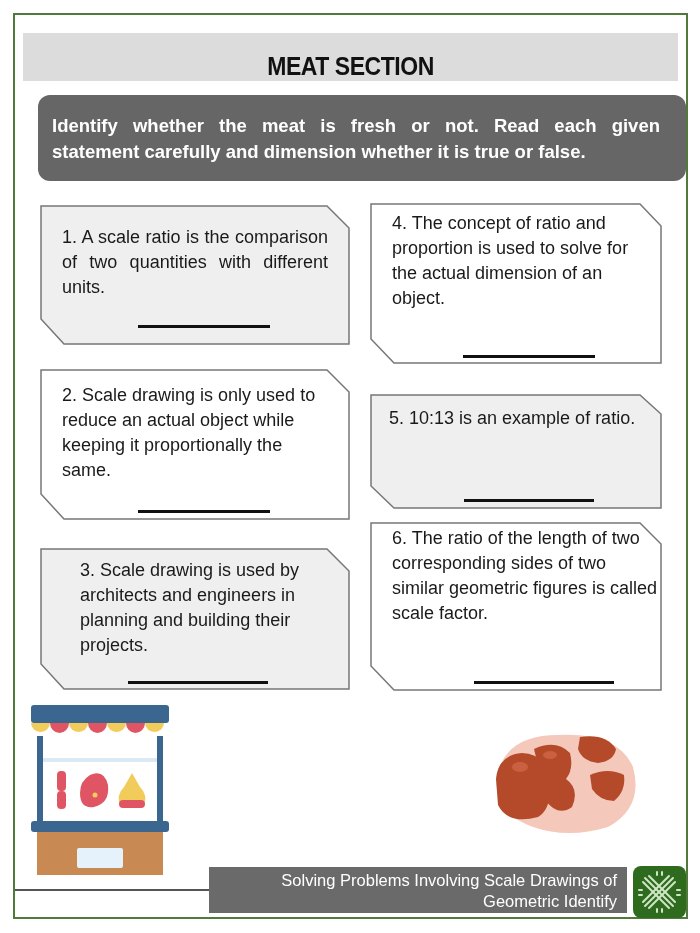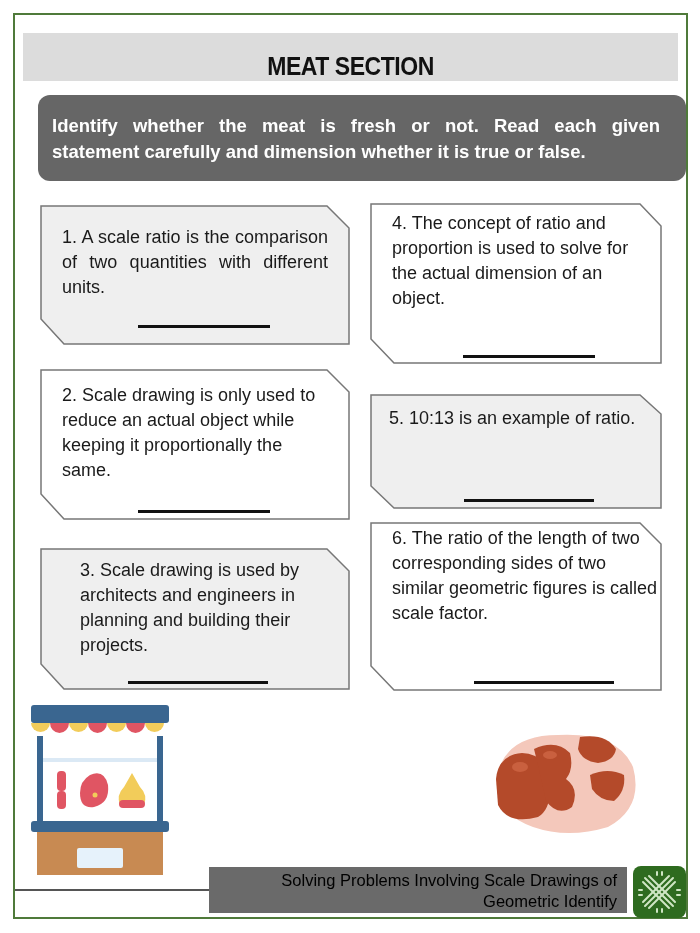--- a/index.html
+++ b/index.html
@@ -11,21 +11,21 @@
   .header span { font-family: "Liberation Sans", sans-serif; font-weight: bold; font-size: 25px; color: #111; letter-spacing: -0.5px; transform: scaleX(0.92); display:inline-block; }
   .instr { position: absolute; left: 30px; top: 95px; width: 648px; height: 86px; background: #666666; border-radius: 12px;
            padding: 18px 26px 0 14px; color: #fff; font-weight: bold; font-size: 18.5px; line-height: 26px; text-align: justify; text-align-last: left; margin-left: 8px; }
   .instr .l1 { text-align: justify; text-align-last: justify; display:block; }
   .card { position: absolute; }
   .card svg.shape { position: absolute; left: 0; top: 0; }
   .card .txt { position: absolute; font-size: 18px; line-height: 25px; color: #1a1a1a; }
   .card .blank { position: absolute; height: 3px; background: #111; }
   .just { text-align: justify; }
   .footer-line { position: absolute; left: 15px; top: 889px; width: 200px; height: 2px; background: #555; }
-  .footer-bar { position: absolute; left: 209px; top: 867px; width: 418px; height: 46px; background: #6a6a6a; color: #000000;
+  .footer-bar { position: absolute; left: 209px; top: 867px; width: 418px; height: 46px; background: #6a6a6a; color: #ffffff;
                 font-size: 16.5px; line-height: 21px; text-align: right; padding: 3px 10px 0 0; }
   .logo { position: absolute; left: 633px; top: 866px; width: 53px; height: 52px; background: #2e6b1f; border-radius: 8px; }
   .stall { position: absolute; left: 30px; top: 703px; }
   .meat { position: absolute; left: 488px; top: 727px; }
 </style>
 </head>
 <body>
 
 <div class="frame"></div>
 

